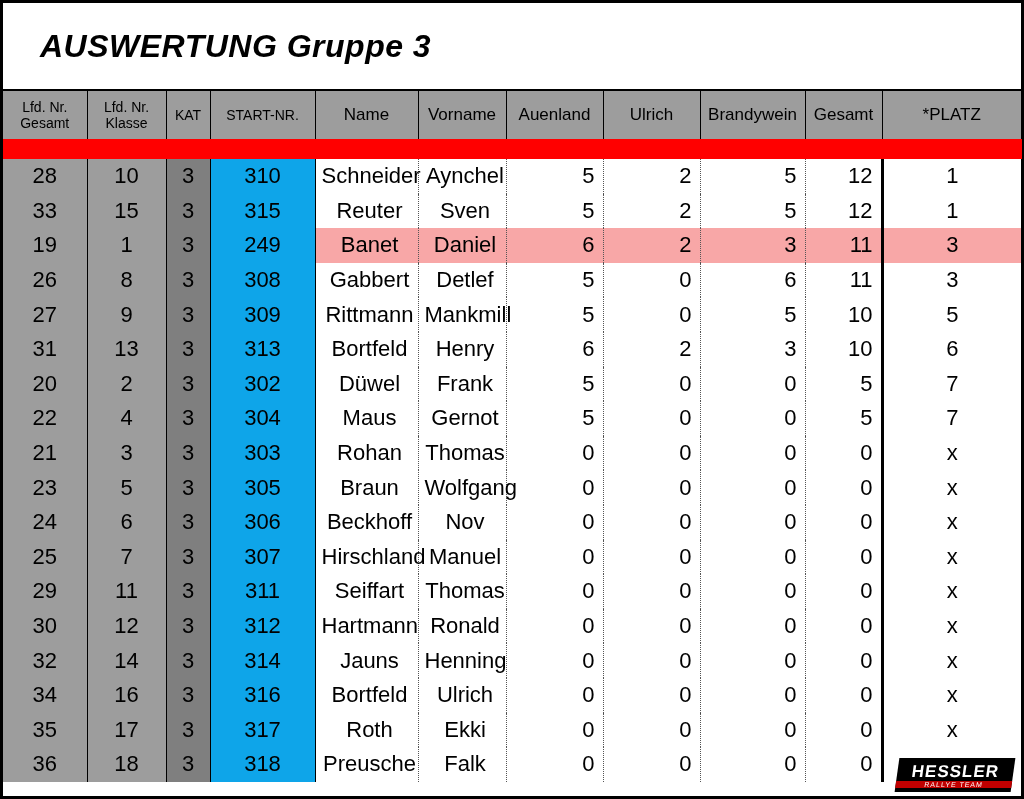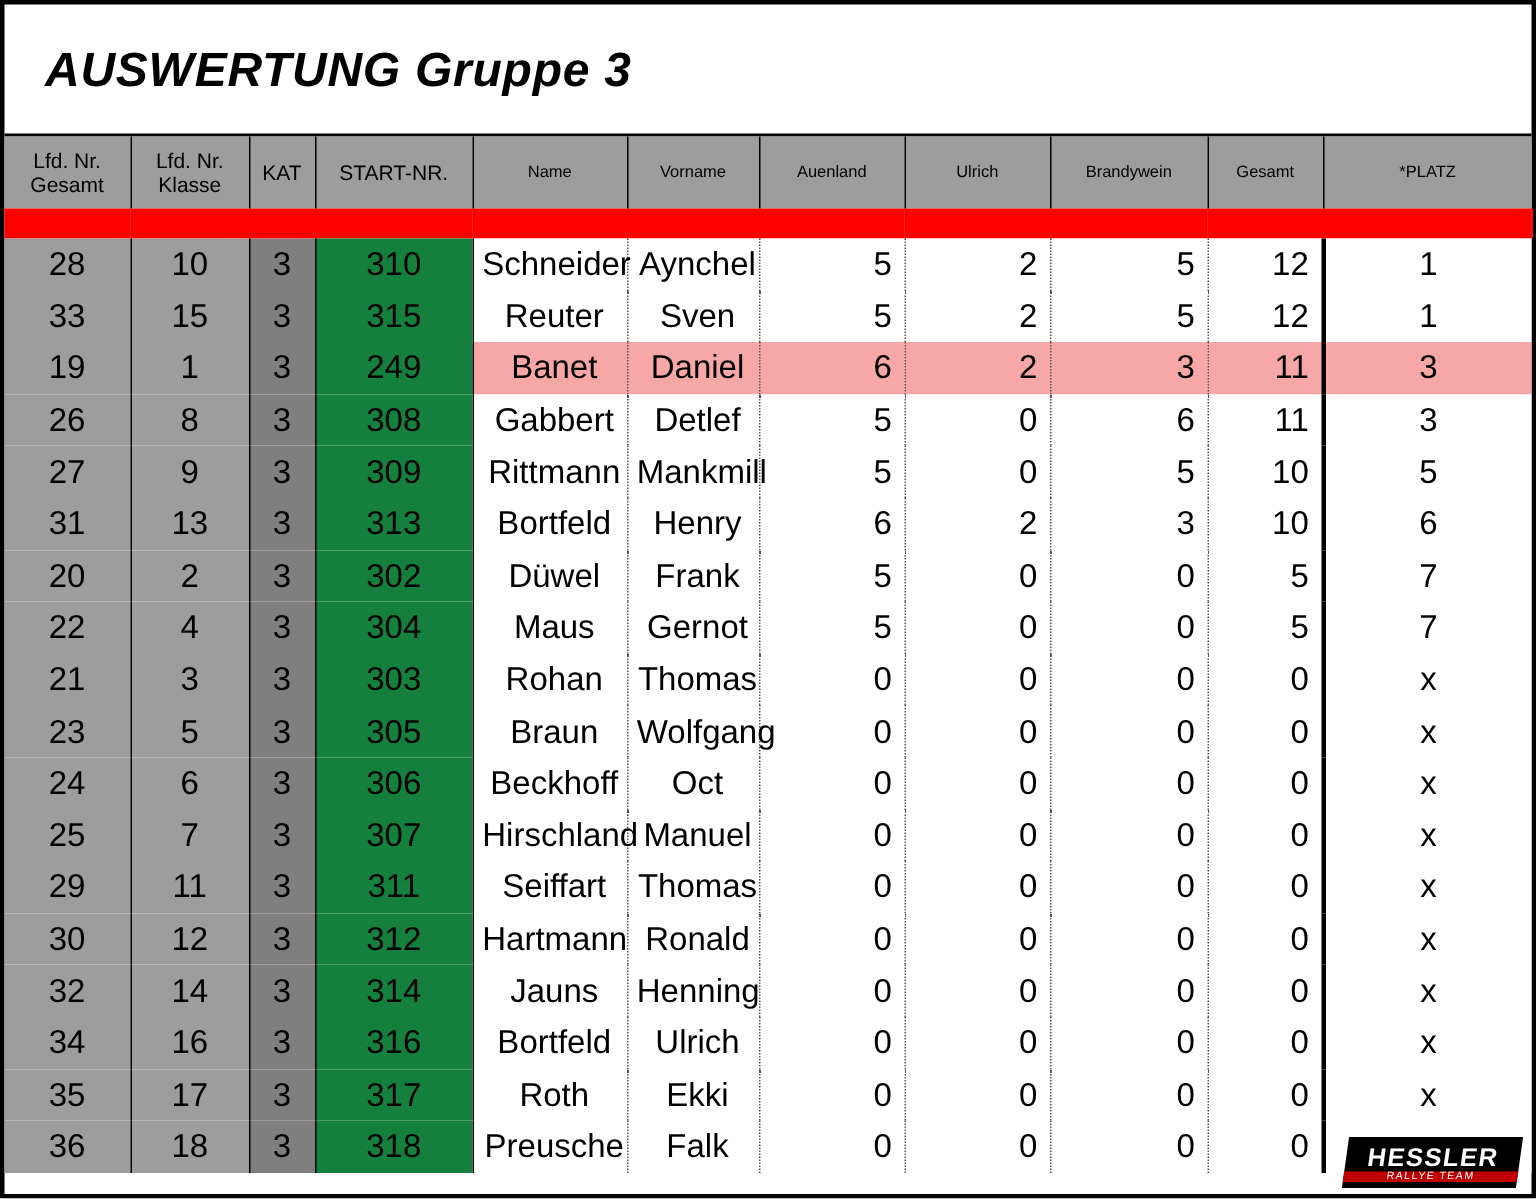--- a/index.html
+++ b/index.html
@@ -21,21 +21,21 @@
     border: 3px solid #000;
     background: #fff;
   }
   
   .title-bar {
     height: 88px;
     box-sizing: border-box;
     border-bottom: 2px solid #000;
     display: flex;
     align-items: center;
-    padding-left: 27px;
+    padding-left: 37px;
   }
   .title-text {
     font-size: 32px;
     font-weight: bold;
     font-style: italic;
     letter-spacing: 0.5px;
     color: #000;
   }
   
   table.grid {
@@ -57,21 +57,21 @@
     font-size: 14px;
     font-weight: bold;
     text-align: center;
     vertical-align: middle;
     border-right: 1px solid #000;
     line-height: 1.15;
   }
   .hdr td.light {
     background: #9d9d9d;
     font-weight: normal;
-    font-size: 11px;
+    font-size: 17px;
     text-align: center;
   }
   .hdr td.lastcol { border-right: none; }
 
   
   .redbar td {
     height: 20px;
     background: #ff0000;
     border-right: 1px solid #ff0000;
   }
@@ -82,21 +82,21 @@
     font-size: 22px;
     vertical-align: middle;
     border-right: 1px solid #000;
     color: #000;
   }
   .c-gesamt, .c-klasse, .c-kat, .c-start {
     background: #9d9d9d;
     text-align: center;
   }
   .c-kat { background: #7f7f7f; }
-  .c-start { background: #15803d; }
+  .c-start { background: #0ea5e9; }
   .c-name, .c-vorname {
     background: #ffffff;
     font-size: 17px;
     text-align: center;
     padding-left: 6px !important;
     border-right: 1px dotted #555 !important;
   }
   .c-num {
     background: #ffffff;
     text-align: right;
@@ -344,21 +344,21 @@
           <td class="c-num">0</td>
           <td class="c-total">0</td>
           <td class="c-platz">x</td>
         </tr>
         <tr class="row">
           <td class="c-gesamt">24</td>
           <td class="c-klasse">6</td>
           <td class="c-kat">3</td>
           <td class="c-start">306</td>
           <td class="c-name">Beckhoff</td>
-          <td class="c-vorname">Oct</td>
+          <td class="c-vorname">Nov</td>
           <td class="c-num">0</td>
           <td class="c-num">0</td>
           <td class="c-num">0</td>
           <td class="c-total">0</td>
           <td class="c-platz">x</td>
         </tr>
         <tr class="row">
           <td class="c-gesamt">25</td>
           <td class="c-klasse">7</td>
           <td class="c-kat">3</td>

